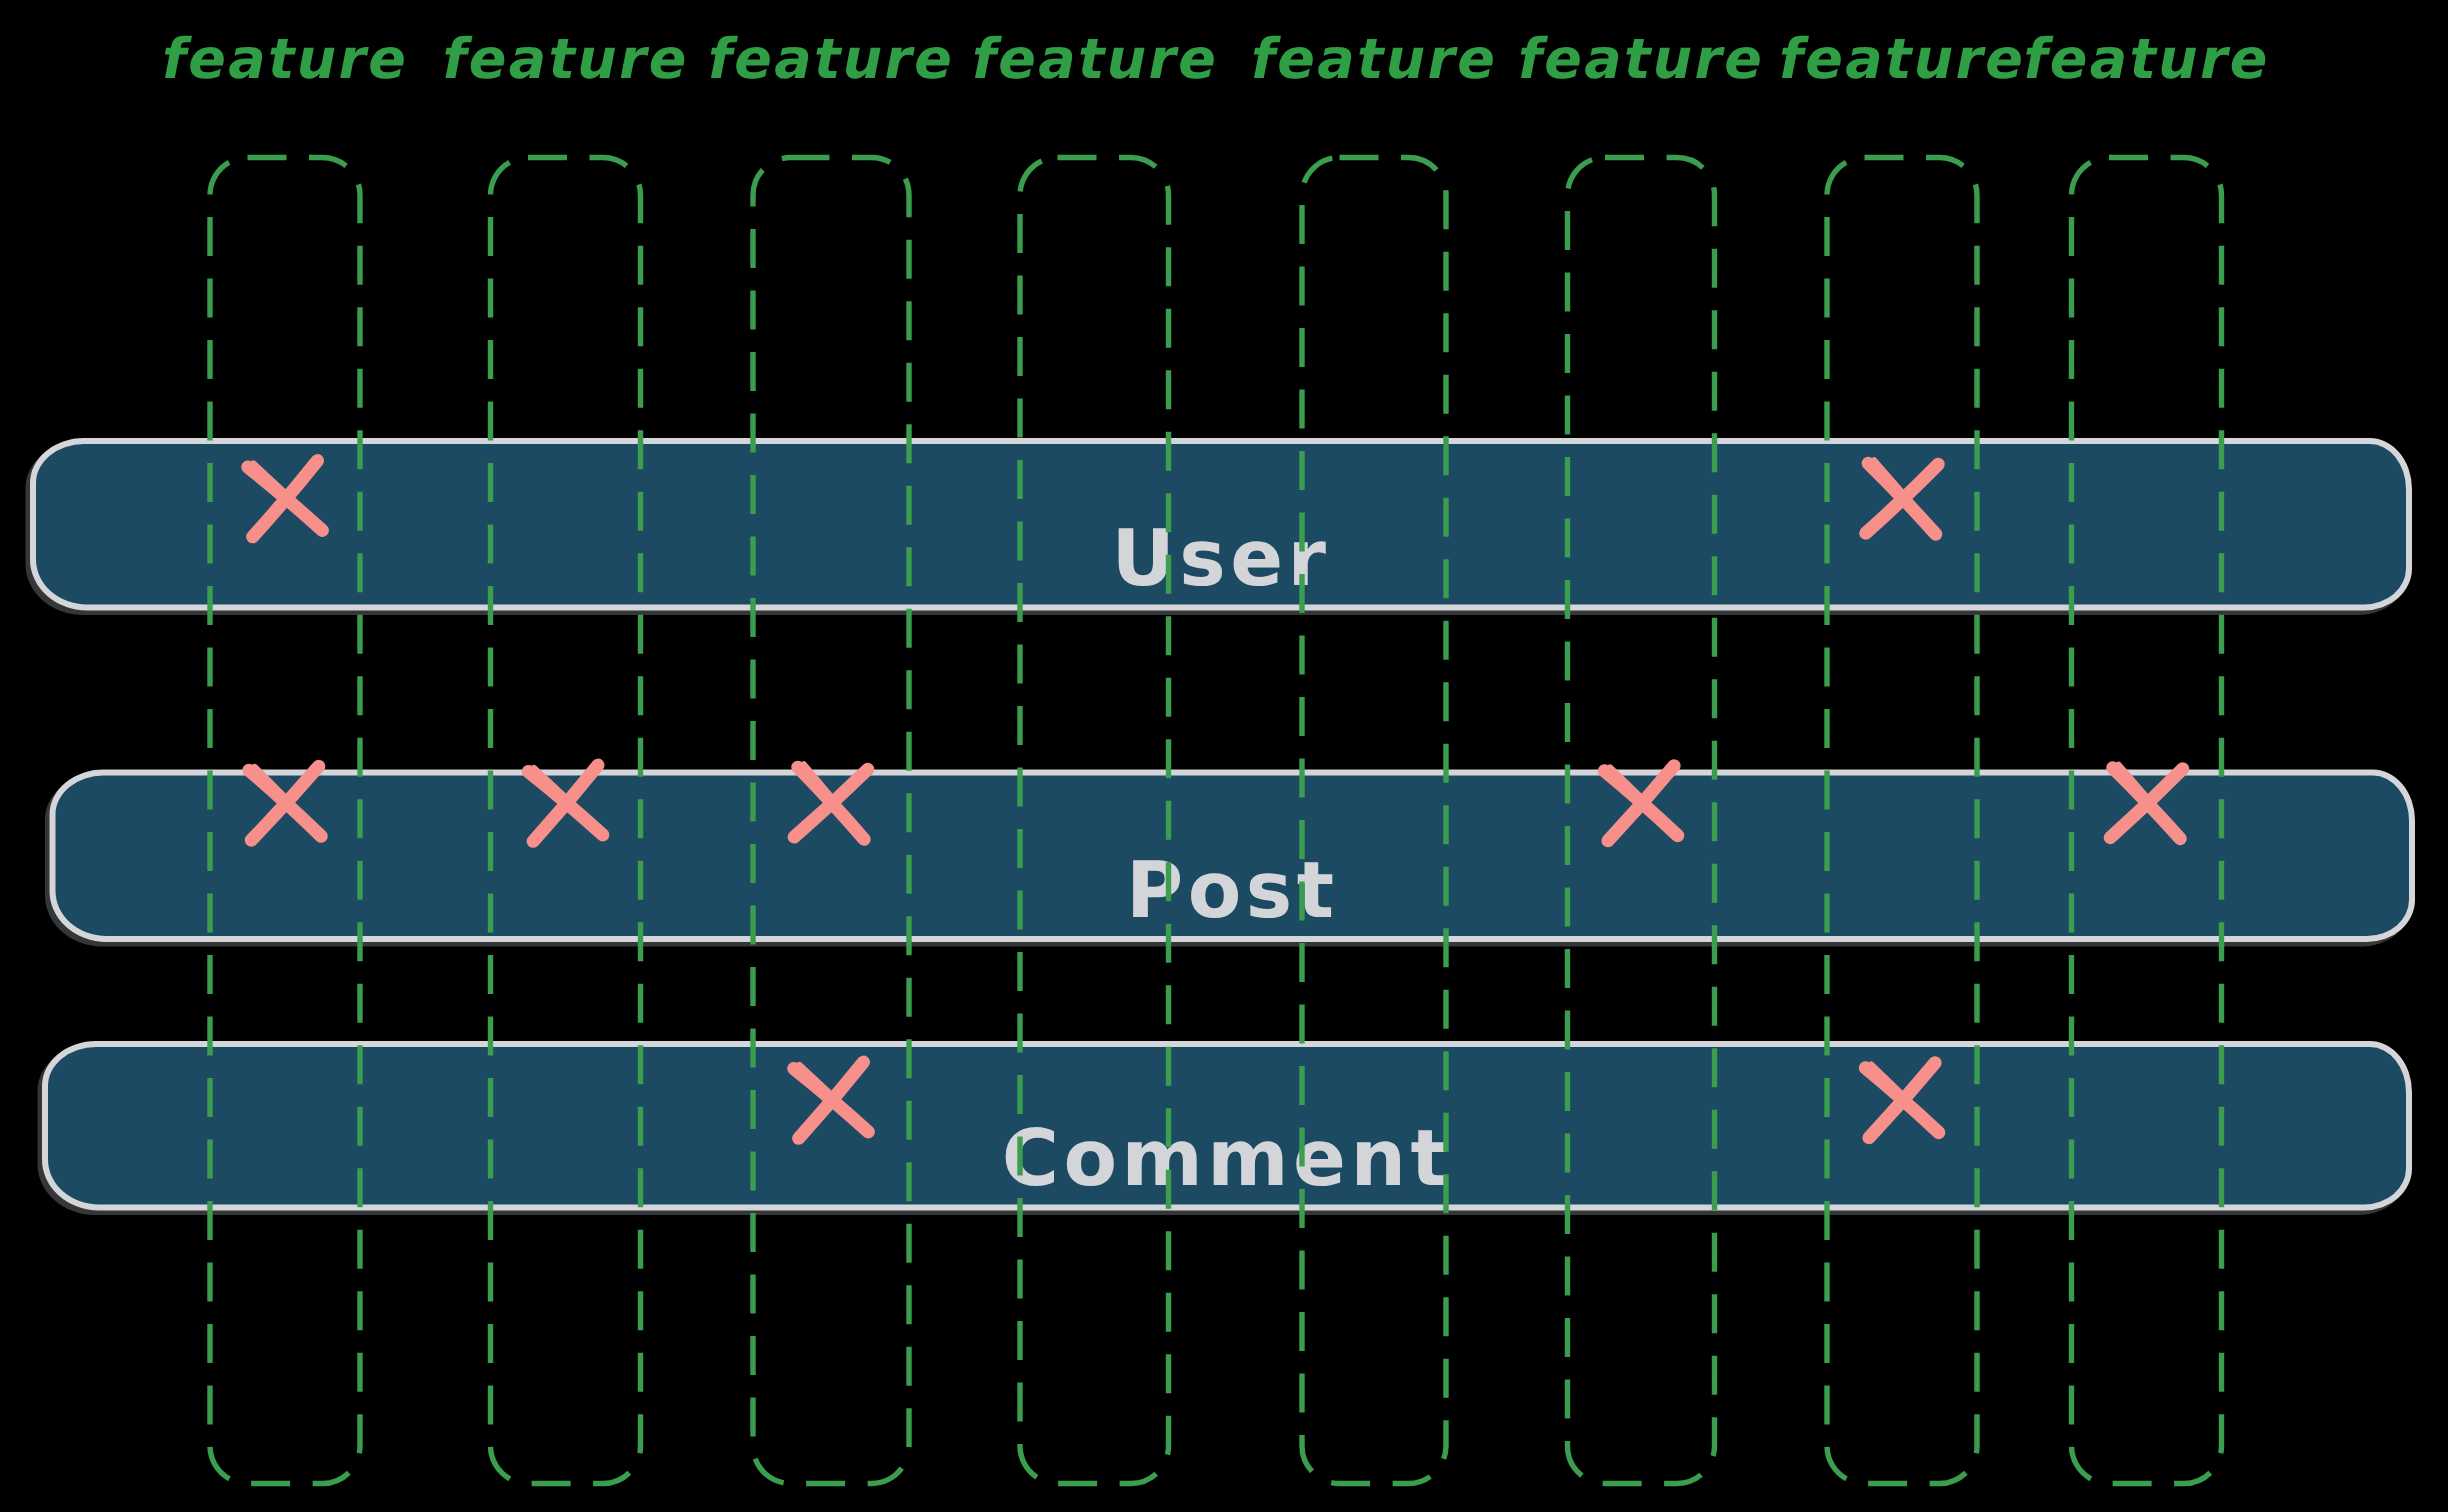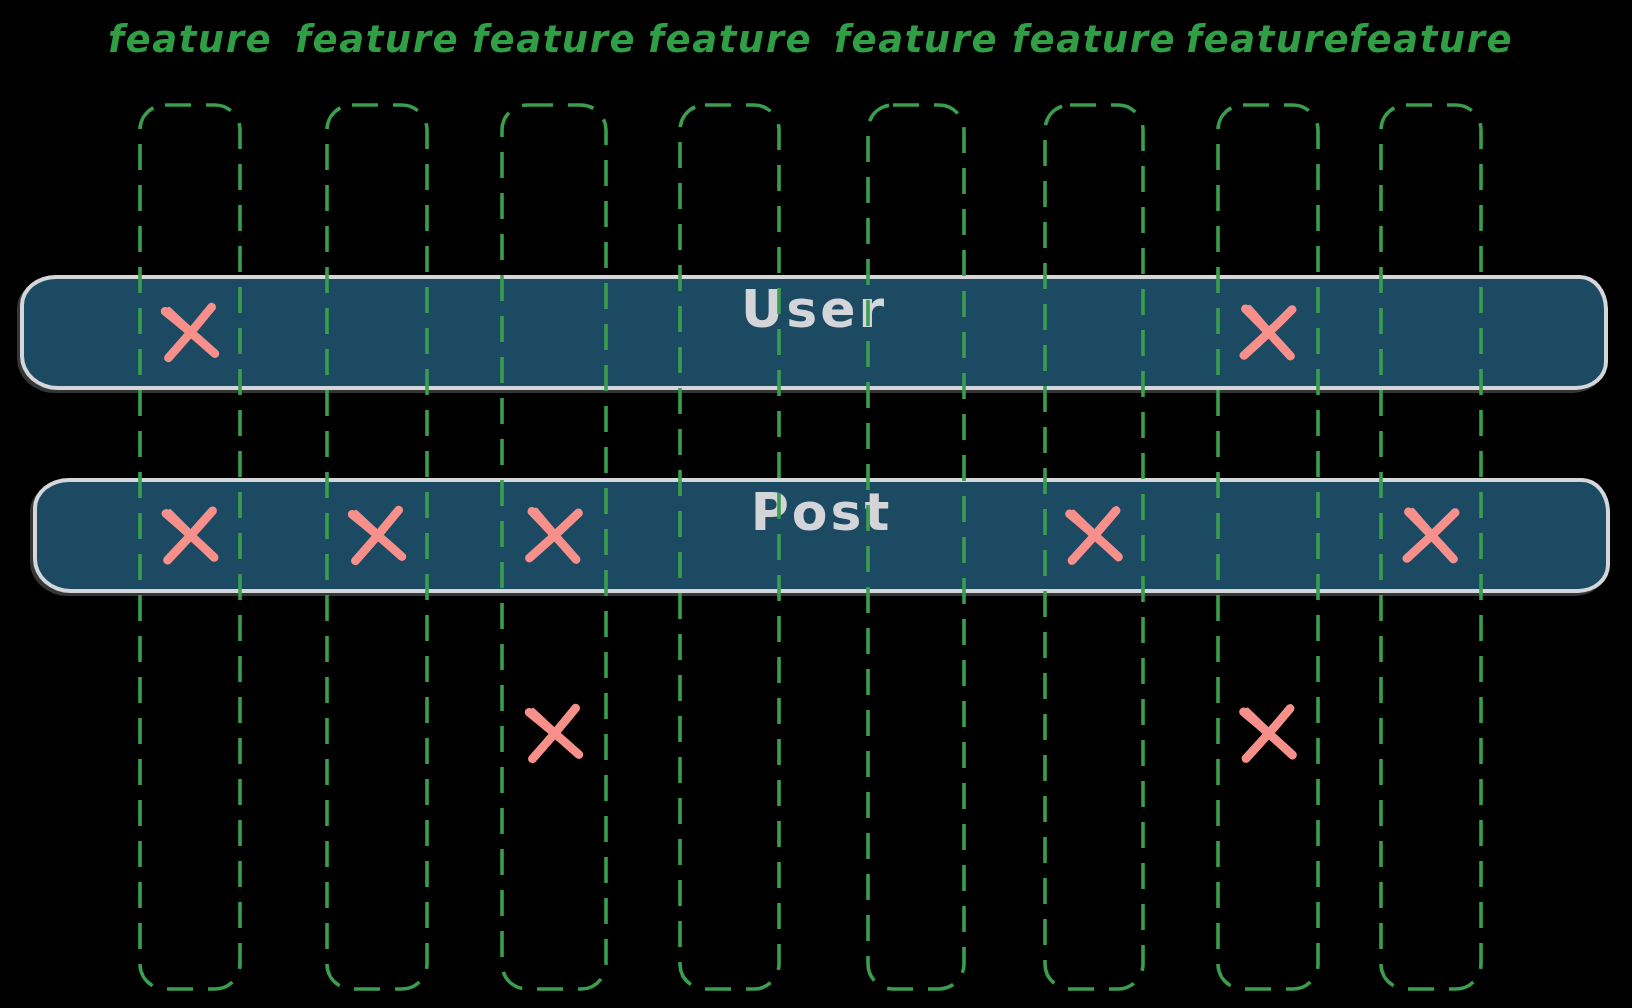--- a/index.html
+++ b/index.html
@@ -30,34 +30,35 @@
     white-space:nowrap;
     font-style:italic;
   }
   .bar{
     position:absolute;
     background:var(--bar-fill);
     border:4px solid var(--bar-border);
     border-radius:36px 28px 32px 38px / 30px 34px 28px 34px;
     box-shadow:-3px 3px 0 0 rgba(190,195,200,0.28);
     display:flex;
-    align-items:flex-start;
+    align-items:flex-end;
     justify-content:center;
     z-index:1;
     box-sizing:border-box;
+    margin-top:17px;
   }
   .bar-label{
     color:var(--bar-text);
     font-size:52px;
     font-weight:600;
     letter-spacing:3px;
     white-space:nowrap;
   }
   .bar-user{left:20px;top:275px;width:1588px;height:115px;}
-  .bar-post{left:33px;top:478px;width:1577px;height:115px;}
+  .bar-post{left:33px;top:496px;width:1577px;height:115px;}
   .bar-comment{left:28px;top:677px;width:1580px;height:113px;}
   .columns-overlay{
     position:absolute;
     left:0;top:0;
     z-index:2;
     pointer-events:none;
   }
   .columns-overlay rect{
     fill:none;
     stroke:var(--dash-green);
@@ -86,20 +87,23 @@
   <span class="feature-label" style="left:916px">feature</span>
   <span class="feature-label" style="left:1094px">feature</span>
   <span class="feature-label" style="left:1268px">feature</span>
   <span class="feature-label" style="left:1431px">feature</span>
 
   <div class="bar bar-user">
     <span class="bar-label">User</span>
   </div>
   <div class="bar bar-post">
     <span class="bar-label">Post</span>
+  </div>
+  <div class="bar bar-comment">
+    <span class="bar-label">Comment</span>
   </div>
 
   <svg class="columns-overlay" width="1632" height="1008" viewBox="0 0 1632 1008">
     <rect x="140" y="105" width="100" height="884" rx="25"></rect>
     <rect x="327" y="105" width="100" height="884" rx="25"></rect>
     <rect x="502" y="105" width="104" height="884" rx="25"></rect>
     <rect x="680" y="105" width="99" height="884" rx="25"></rect>
     <rect x="868" y="105" width="96" height="884" rx="25"></rect>
     <rect x="1045" y="105" width="98" height="884" rx="25"></rect>
     <rect x="1218" y="105" width="100" height="884" rx="25"></rect>

